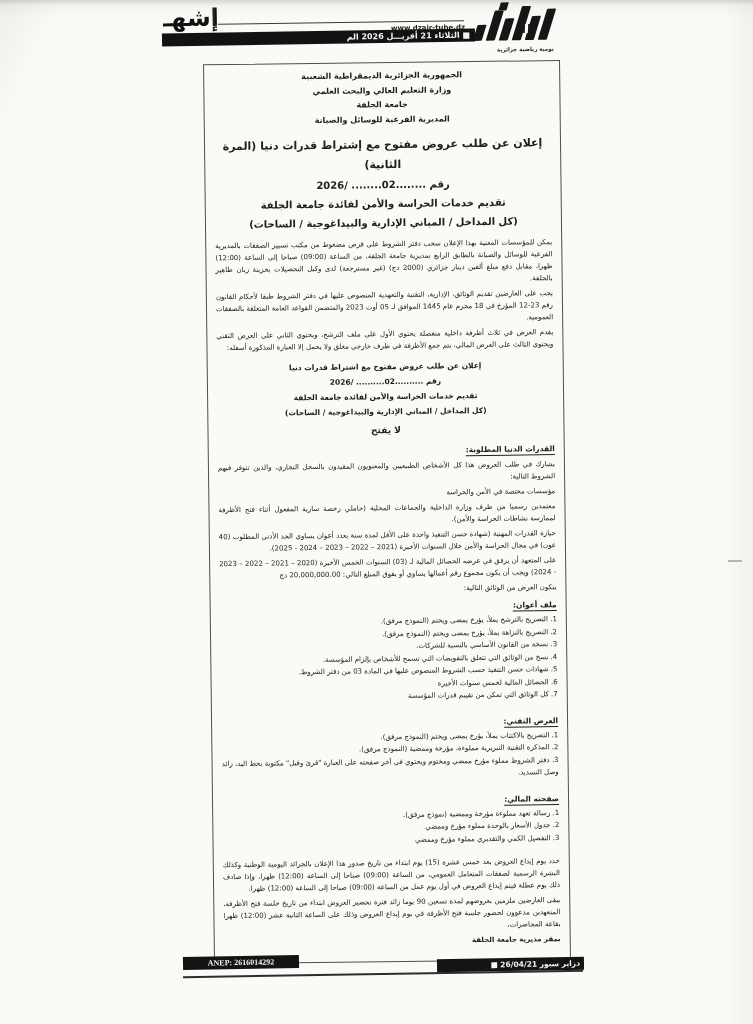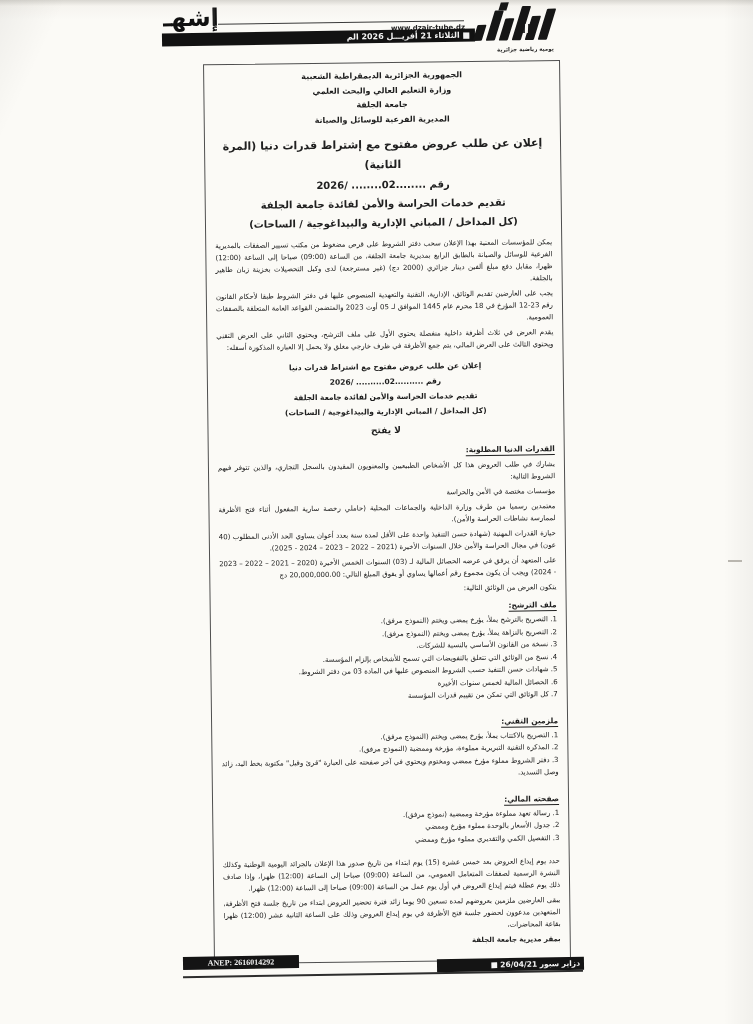--- a/index.html
+++ b/index.html
@@ -126,33 +126,33 @@
       <span>القدرات الدنيا المطلوبة:</span>
     </div>
     <div class="para">يشارك في طلب العروض هذا كل الأشخاص الطبيعيين والمعنويون المقيدون بالسجل التجاري، والذين تتوفر فيهم الشروط التالية:</div>
     <div class="para">مؤسسات مختصة في الأمن والحراسة</div>
     <div class="para">معتمدين رسميا من طرف وزارة الداخلية والجماعات المحلية (حاملي رخصة سارية المفعول أثناء فتح الأظرفة لممارسة نشاطات الحراسة والأمن).</div>
     <div class="para">حيازة القدرات المهنية (شهادة حسن التنفيذ واحدة على الأقل لمدة سنة بعدد أعوان يساوي الحد الأدنى المطلوب (40 عون) في مجال الحراسة والأمن خلال السنوات الأخيرة (2021 – 2022 – 2023 – 2024 - 2025).</div>
     <div class="para">على المتعهد أن يرفق في عرضه الحصائل المالية لـ (03) السنوات الخمس الأخيرة (2020 – 2021 – 2022 – 2023 - 2024) ويجب أن يكون مجموع رقم أعمالها يساوي أو يفوق المبلغ التالي: 20,000,000.00 دج</div>
     <div class="para">يتكون العرض من الوثائق التالية:</div>
 
     <div class="sec-head">
-      <span>ملف الترشح:</span>
+      <span>ملف أعوان:</span>
     </div>
     <div class="list-item">1. التصريح بالترشح يملأ، يؤرخ يمضى ويختم (النموذج مرفق).</div>
     <div class="list-item">2. التصريح بالنزاهة يملأ، يؤرخ يمضى ويختم (النموذج مرفق).</div>
     <div class="list-item">3. نسخة من القانون الأساسي بالنسبة للشركات.</div>
     <div class="list-item">4. نسخ من الوثائق التي تتعلق بالتفويضات التي تسمح للأشخاص بإلزام المؤسسة.</div>
     <div class="list-item">5. شهادات حسن التنفيذ حسب الشروط المنصوص عليها في المادة 03 من دفتر الشروط.</div>
     <div class="list-item">6. الحصائل المالية لخمس سنوات الأخيرة</div>
     <div class="list-item">7. كل الوثائق التي تمكن من تقييم قدرات المؤسسة</div>
 
     <div class="gap"></div>
     <div class="sec-head">
-      <span>ملزمين التقني:</span>
+      <span>العرض التقني:</span>
     </div>
     <div class="list-item">1. التصريح بالاكتتاب يملأ، يؤرخ يمضى ويختم (النموذج مرفق).</div>
     <div class="list-item">2. المذكرة التقنية التبريرية مملوءة، مؤرخة وممضية (النموذج مرفق).</div>
     <div class="list-item">3. دفتر الشروط مملوء مؤرخ ممضي ومختوم ويحتوي في آخر صفحته على العبارة "قرئ وقبل" مكتوبة بخط اليد، زائد وصل التسديد.</div>
 
     <div class="gap"></div>
     <div class="sec-head">
       <span>صفحته المالي:</span>
     </div>
     <div class="list-item">1. رسالة تعهد مملوءة مؤرخة وممضية (نموذج مرفق).</div>

